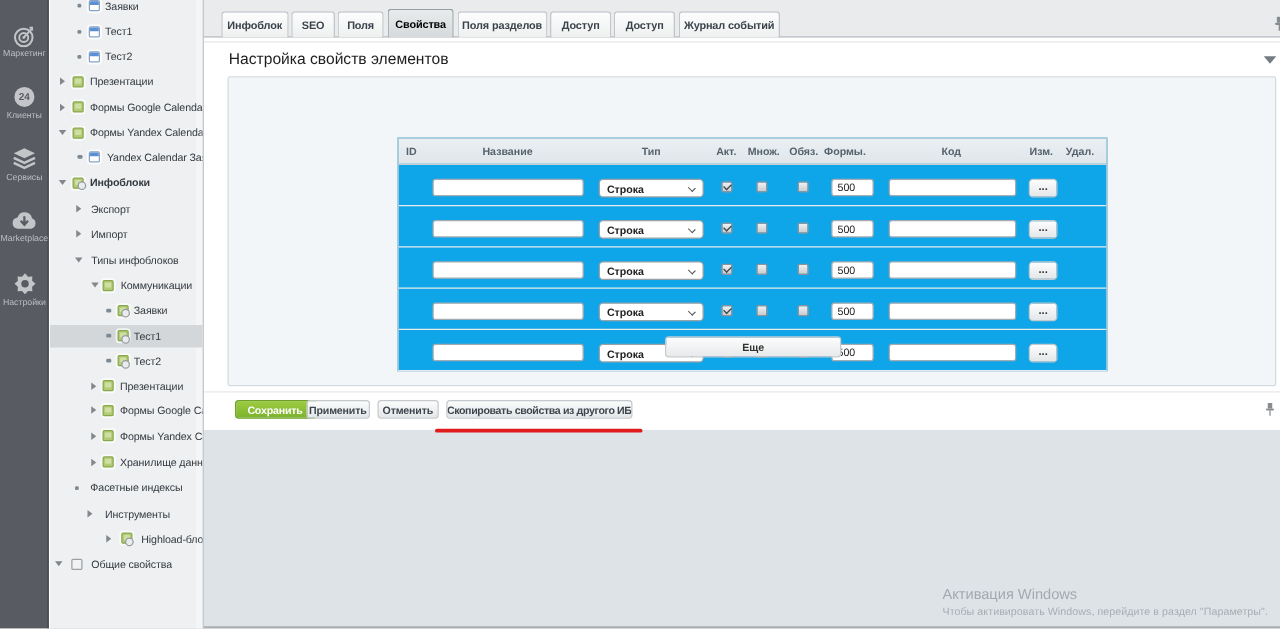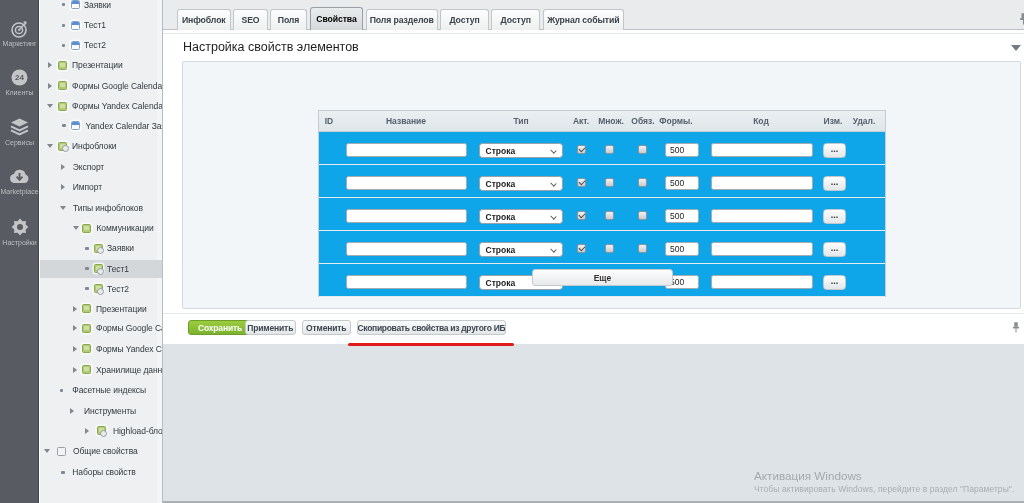--- a/index.html
+++ b/index.html
@@ -222,21 +222,21 @@
       <div class="ttext" style="left:32px;">Формы Yandex Calendar</div>
     </div>
     <div class="titem" style="left:0; top:115.8px; width:123px;">
       <div class="bullet" style="left:22px;"></div>
       <div class="ico-win" style="left:31px;"></div>
       <div class="ttext" style="left:45.5px;">Yandex Calendar Заявки</div>
     </div>
     <div class="titem" style="left:0; top:136.3px; width:123px;">
       <div class="arrow-d" style="left:7px;"></div>
       <div class="ico-grn ovl" style="left:18px;"></div>
-      <div class="ttext" style="left:32px;">Инфоблоки</div>
+      <div class="ttext" style="left:32px;font-weight:bold;">Инфоблоки</div>
     </div>
     <div class="titem" style="left:0; top:157.0px; width:123px;">
       <div class="arrow-r" style="left:20.5px;"></div>
       <div class="ttext" style="left:32.8px;">Экспорт</div>
     </div>
     <div class="titem" style="left:0; top:177.3px; width:123px;">
       <div class="arrow-r" style="left:20.5px;"></div>
       <div class="ttext" style="left:32.8px;">Импорт</div>
     </div>
     <div class="titem" style="left:0; top:197.6px; width:123px;">
@@ -293,24 +293,20 @@
     </div>
     <div class="titem" style="left:0; top:420.7px; width:123px;margin-left:40px;">
       <div class="arrow-r" style="left:4.5px;"></div>
       <div class="ico-grn ovl" style="left:16.5px;"></div>
       <div class="ttext" style="left:33px;">Highload-блоки</div>
     </div>
     <div class="titem" style="left:0; top:441.4px; width:123px;">
       <div class="arrow-d" style="left:4px;"></div>
       <div class="ico-gray" style="left:16.5px;"></div>
       <div class="ttext" style="left:33px;">Общие свойства</div>
-    </div>
-    <div class="titem" style="left:0; top:462.1px; width:123px;">
-      <div class="bullet" style="left:21px;"></div>
-      <div class="ttext" style="left:32.3px;">Наборы свойств</div>
     </div>
   </div>
 
   <div id="sidebar">
     <div class="sbitem" style="top:21px;">
       <svg width="17" height="17" viewBox="0 0 17 17" style="display:block;margin:0 auto;">
         <circle cx="8" cy="9" r="7" fill="none" stroke="#c3c5c8" stroke-width="1.6"></circle>
         <circle cx="8" cy="9" r="3.6" fill="none" stroke="#c3c5c8" stroke-width="1.5"></circle>
         <circle cx="8" cy="9" r="1.1" fill="#c3c5c8"></circle>
         <path d="M8 9 L14 2.5 M12.6 1.2 L14.6 1 L14.8 3.4" stroke="#c3c5c8" stroke-width="1.5" fill="none"></path>

